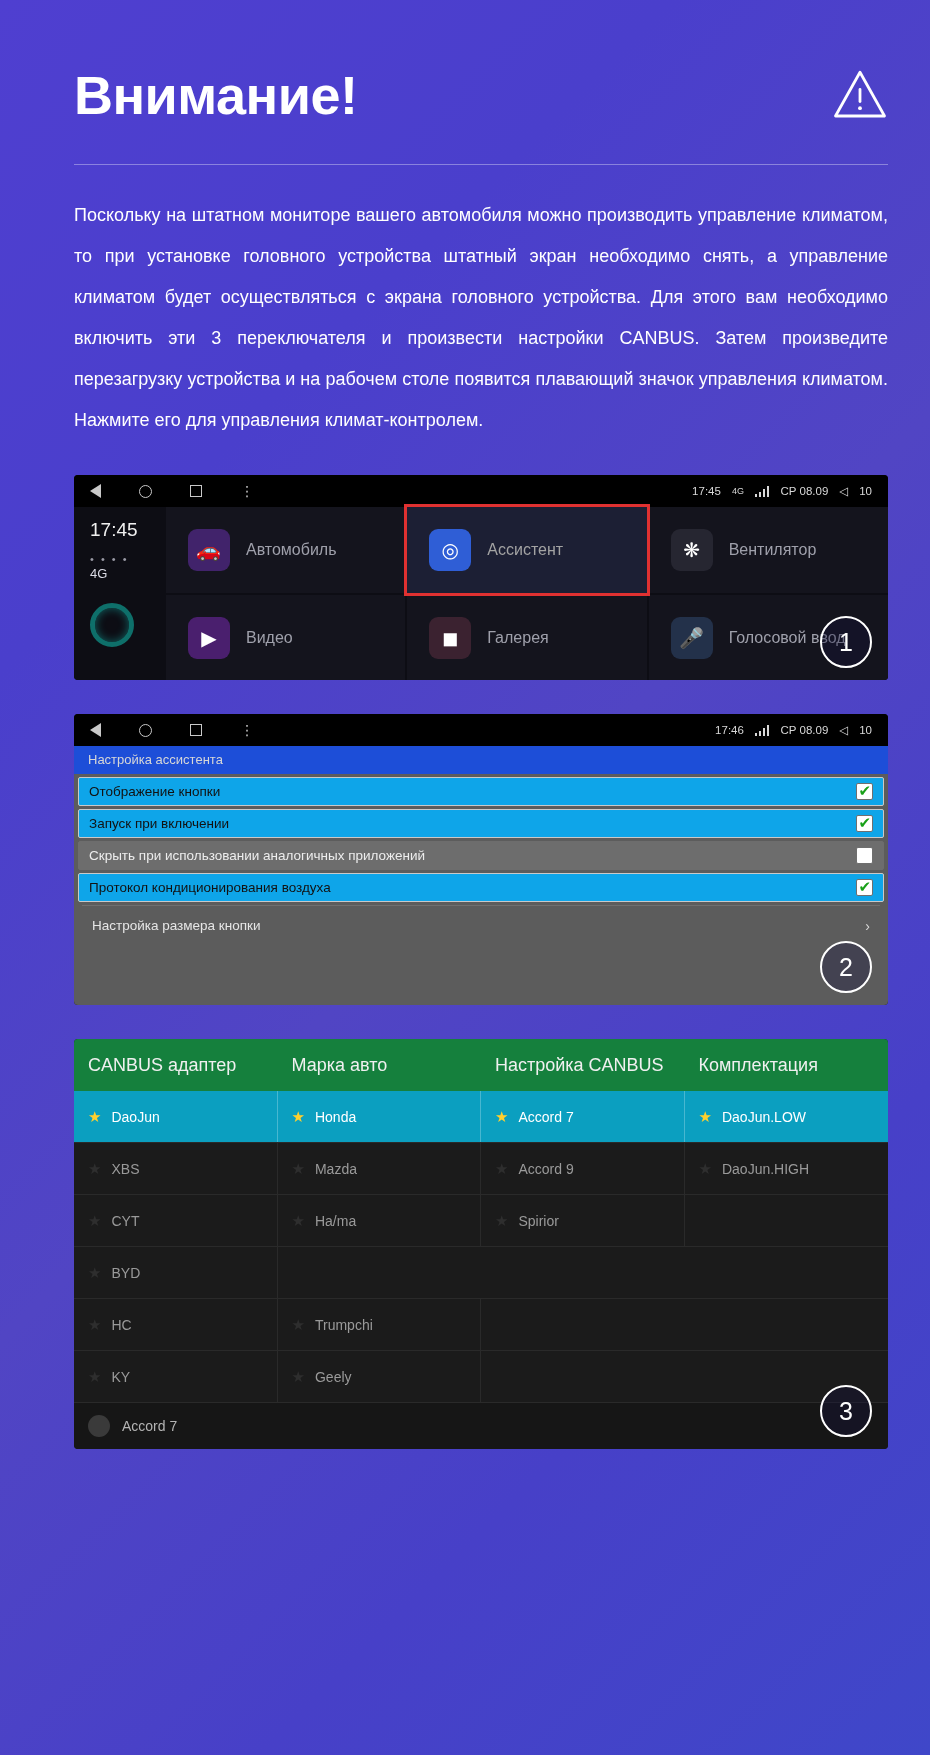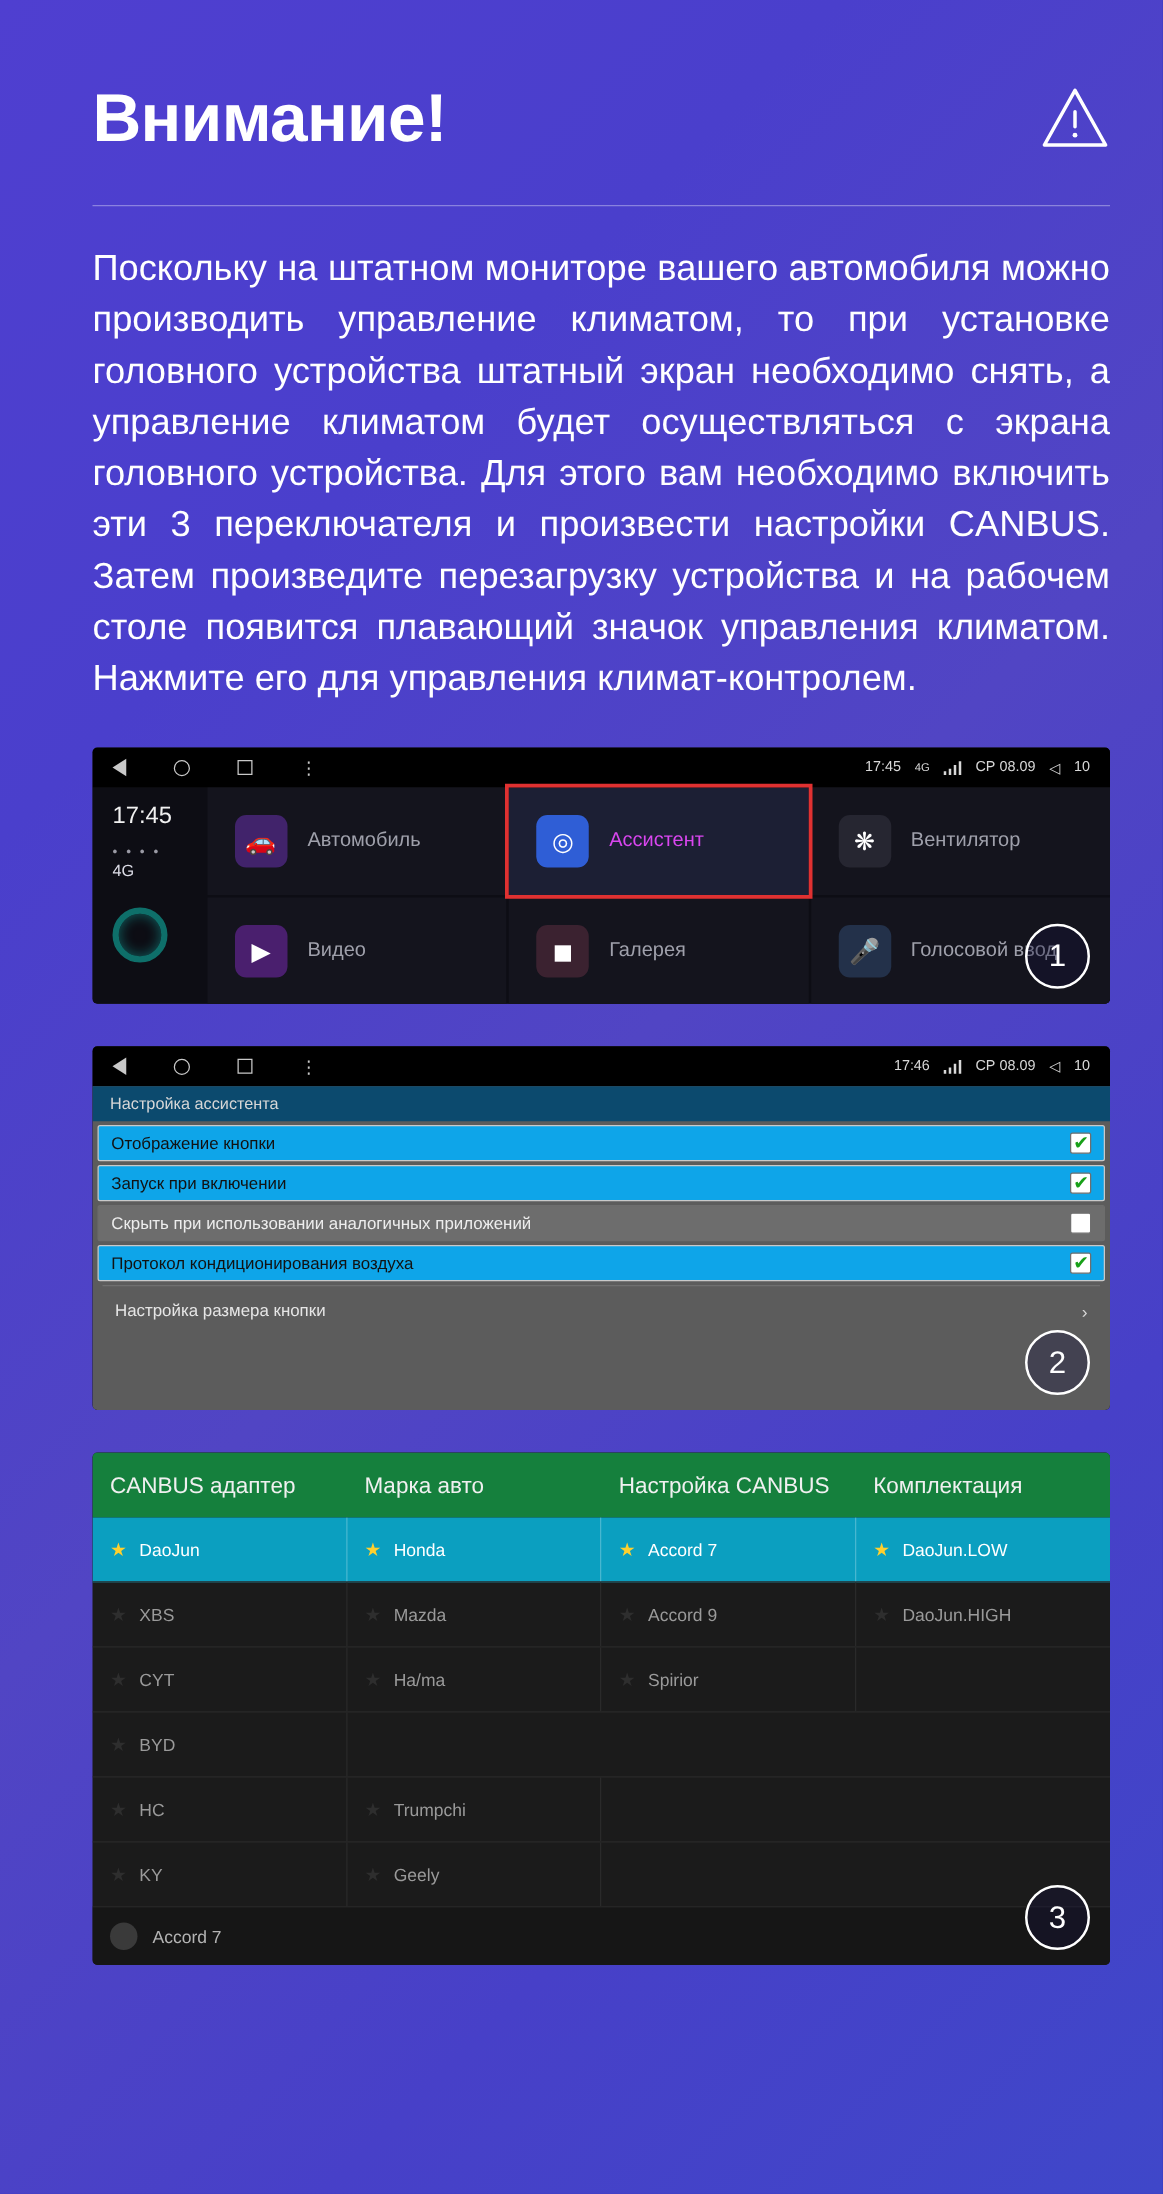--- a/index.html
+++ b/index.html
@@ -38,21 +38,21 @@
   .divider {
     margin-top: 38px;
     height: 1px;
     background: rgba(255,255,255,0.35);
   }
 
   
   .body-text {
     margin-top: 30px;
     color: #ffffff;
-    font-size: 29px;
+    font-size: 18px;
     line-height: 41px;
     text-align: justify;
     font-weight: 500;
   }
   .body-text p { text-align: justify; text-align-last: left; }
 
   
   .shot {
     position: relative;
     margin-top: 34px;
@@ -142,32 +142,32 @@
     border-radius: 9px;
     display: flex; align-items: center; justify-content: center;
     font-size: 20px; color: #fff;
   }
   .tile .lbl { color: #9fa0ab; font-size: 16px; }
   .tile.active {
     background: #1c1f34;
     outline: 3px solid #e03131;
     z-index: 3;
   }
-  .tile.active .lbl { color: #d946ef; }
+  .tile.active .lbl { color: #a3a3a3; }
   .ic-car { background: #41236b; }
   .ic-assist { background: #2f5ed6; }
   .ic-fan { background: #262631; }
   .ic-video { background: #4a1f6e; }
   .ic-gallery { background: #3b2230; }
   .ic-voice { background: #23314a; }
 
   
   .settings { background: #5c5c5c; padding-bottom: 60px; }
   .settings .sec-title {
-    background: #0c4a6e;
+    background: #1d4ed8;
     color: #d7d7d7;
     font-size: 13px;
     padding: 6px 14px 7px 14px;
   }
   .srow {
     display: flex;
     align-items: center;
     justify-content: space-between;
     height: 29px;
     margin: 3px 4px;

